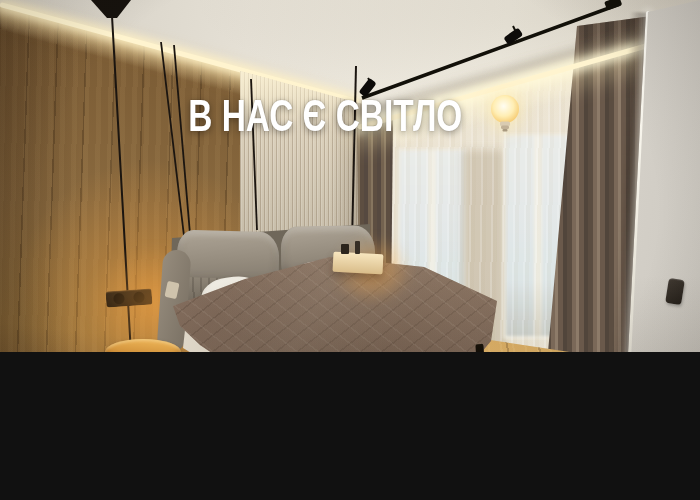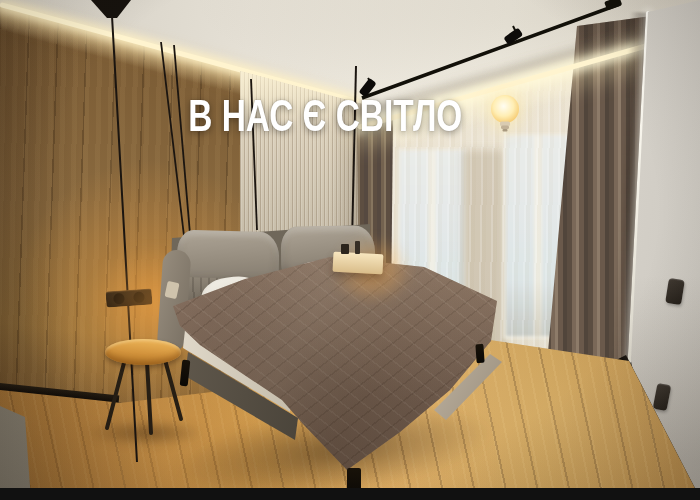--- a/index.html
+++ b/index.html
@@ -1,16 +1,16 @@
 <!DOCTYPE html>
 <html style="--caption: #ffffff; --led-glow: #fff4cf; --lamp-glow-soft: rgba(255,175,75,.5); --ceiling: #e5e0d5; --wood-wall: #8a6a3f; --ribbed-panel: #d0c6b2; --sheer-curtain: #eae2d1; --brown-curtain: #7a6858; --wall-white: #f0ede6; --floor: #cc9a4e; --blanket: #9a8271; --headboard: #948b7d; --pillow: #f3f0e8; --table-top: #d2933c;"><head>
 <meta charset="utf-8">
 <style>
   html,body{margin:0;padding:0;background:#111;}
-  .stage{position:relative;width:700px;height:488px;overflow:hidden;background:#1a1510;
+  .stage{position:relative;width:700px;height:352px;overflow:hidden;background:#1a1510;
          font-family:"Liberation Sans","DejaVu Sans",sans-serif;}
   .abs{position:absolute;}
 
   
   .ceiling{left:0;top:0;width:700px;height:165px;
     background:
       radial-gradient(ellipse at 95% 0%, rgba(140,130,112,.25), transparent 50%),
       linear-gradient(100deg,#d2cdc2 0%,var(--ceiling,#e5e0d5) 35%,#f2eee3 70%,#ece7db 100%);}
 
   

